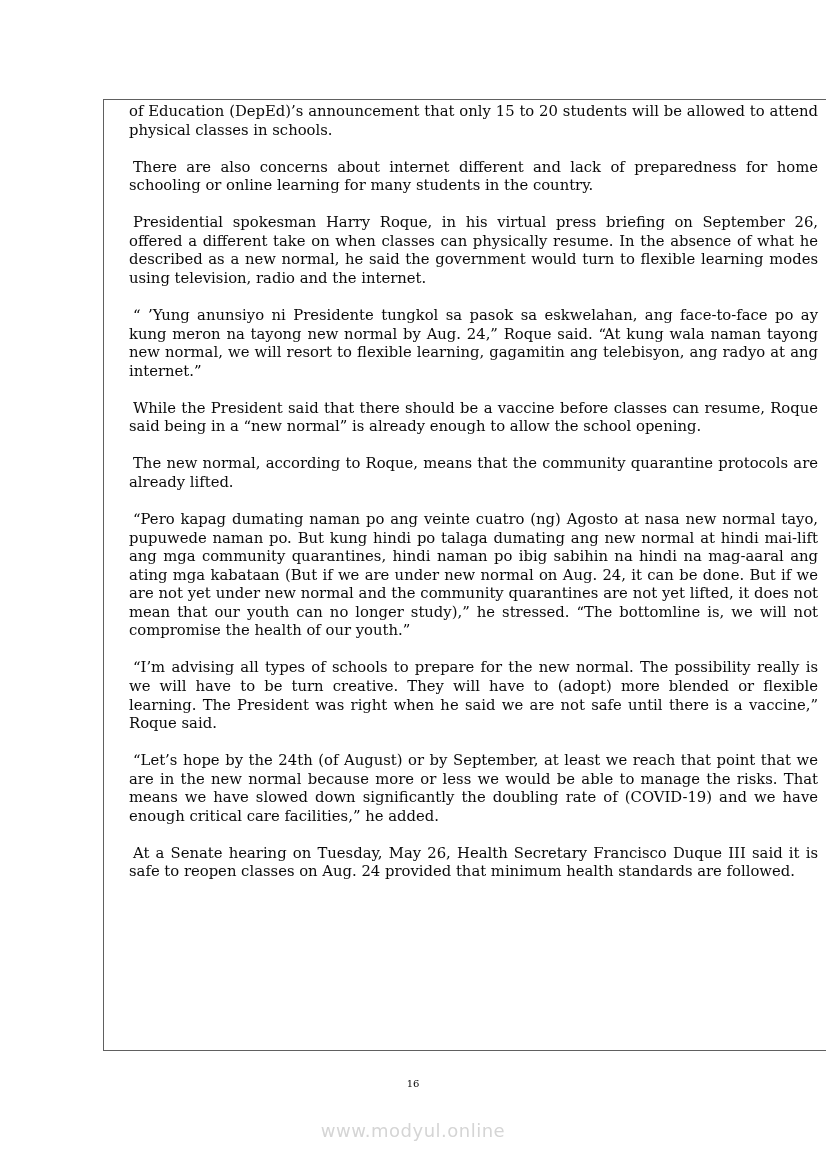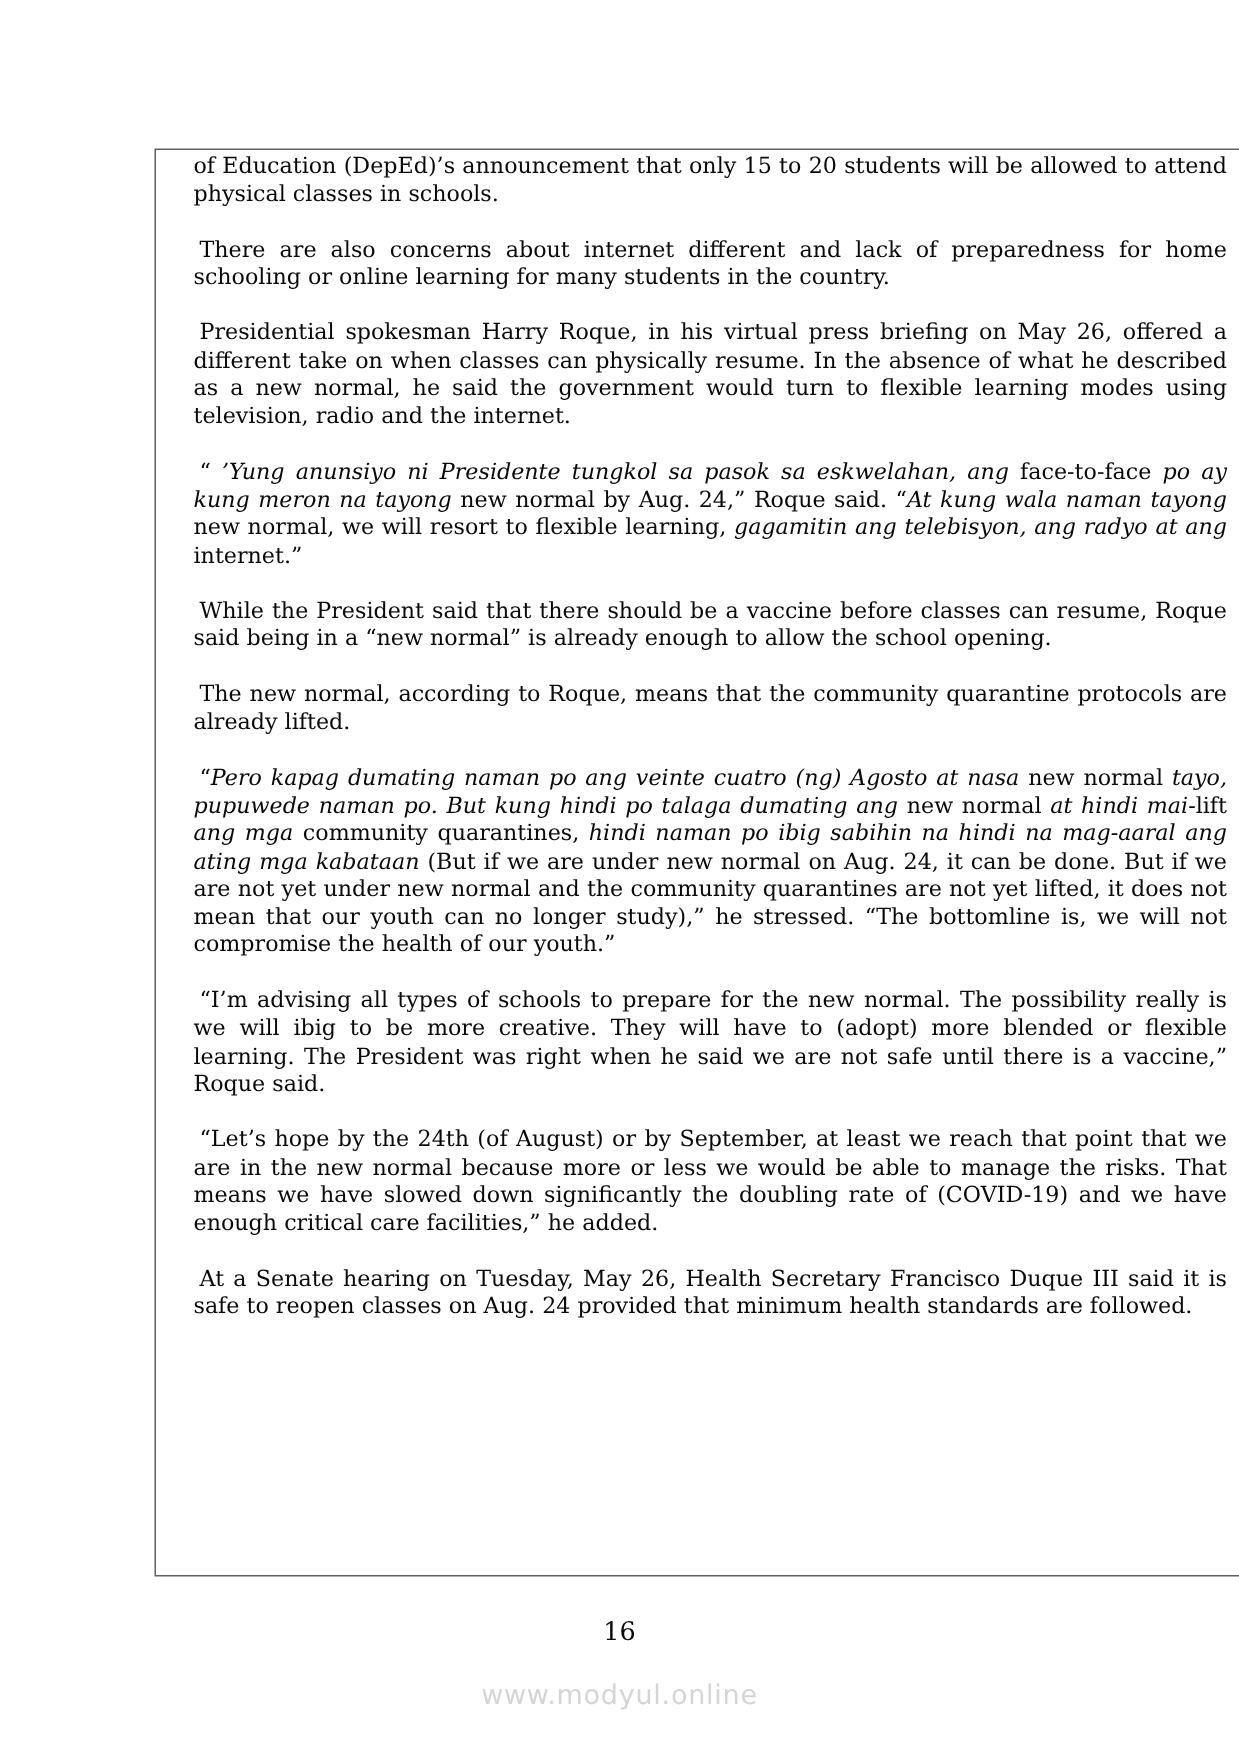--- a/index.html
+++ b/index.html
@@ -36,29 +36,28 @@
     text-align: justify;
   }
   .article-body p {
     margin: 0 0 18.55px 0;
     text-indent: 4px;
   }
   .article-body p.no-indent {
     text-indent: 0;
   }
   .article-body span.it {
-    font-style: italic;
   }
   .page-number {
     position: absolute;
     top: 1078px;
     left: 0;
     width: 826px;
     text-align: center;
-    font-size: 17px;
+    font-size: 10px;
     font-family: "DejaVu Serif", serif;
     color: var(--text);
   }
   .watermark {
     position: absolute;
     top: 1120px;
     left: 0;
     width: 826px;
     text-align: center;
     font-size: 18px;
@@ -67,25 +66,25 @@
     color: var(--watermark);
   }
 </style>
 </head>
 <body>
 
 <div class="page-frame">
   <div class="article-body">
       <p class="no-indent"><span>of Education (DepEd)’s announcement that only 15 to 20 students will be allowed to attend physical classes in schools.</span></p>
       <p><span>There are also concerns about internet different and lack of preparedness for home schooling or online learning for many students in the country.</span></p>
-      <p><span>Presidential spokesman Harry Roque, in his virtual press briefing on May 26, offered a different take on when classes can physically resume. In the absence of what he described as a new normal, he said the government would turn to flexible learning modes using television, radio and the internet.</span></p>
+      <p><span>Presidential spokesman Harry Roque, in his virtual press briefing on September 26, offered a different take on when classes can physically resume. In the absence of what he described as a new normal, he said the government would turn to flexible learning modes using television, radio and the internet.</span></p>
       <p><span>“ </span><span class="it">’Yung anunsiyo ni Presidente tungkol sa pasok sa eskwelahan, ang </span><span>face-to-face </span><span class="it">po ay kung meron na tayong </span><span>new normal by Aug. 24,” Roque said. “</span><span class="it">At kung wala naman tayong </span><span>new normal, we will resort to flexible learning, </span><span class="it">gagamitin ang telebisyon, ang radyo at ang </span><span>internet.”</span></p>
       <p><span>While the President said that there should be a vaccine before classes can resume, Roque said being in a “new normal” is already enough to allow the school opening.</span></p>
       <p><span>The new normal, according to Roque, means that the community quarantine protocols are already lifted.</span></p>
       <p><span>“</span><span class="it">Pero kapag dumating naman po ang veinte cuatro (ng) Agosto at nasa </span><span>new normal </span><span class="it">tayo, pupuwede naman po. But kung hindi po talaga dumating ang </span><span>new normal </span><span class="it">at hindi mai-</span><span>lift </span><span class="it">ang mga </span><span>community quarantines, </span><span class="it">hindi naman po ibig sabihin na hindi na mag-aaral ang ating mga kabataan </span><span>(But if we are under new normal on Aug. 24, it can be done. But if we are not yet under new normal and the community quarantines are not yet lifted, it does not mean that our youth can no longer study),” he stressed. “The bottomline is, we will not compromise the health of our youth.”</span></p>
-      <p><span>“I’m advising all types of schools to prepare for the new normal. The possibility really is we will ibig to be more creative. They will have to (adopt) more blended or flexible learning. The President was right when he said we are not safe until there is a vaccine,” Roque said.</span></p>
+      <p><span>“I’m advising all types of schools to prepare for the new normal. The possibility really is we will have to be turn creative. They will have to (adopt) more blended or flexible learning. The President was right when he said we are not safe until there is a vaccine,” Roque said.</span></p>
       <p><span>“Let’s hope by the 24th (of August) or by September, at least we reach that point that we are in the new normal because more or less we would be able to manage the risks. That means we have slowed down significantly the doubling rate of (COVID-19) and we have enough critical care facilities,” he added.</span></p>
       <p><span>At a Senate hearing on Tuesday, May 26, Health Secretary Francisco Duque III said it is safe to reopen classes on Aug. 24 provided that minimum health standards are followed.</span></p>
     </div>
 </div>
 
 <div class="page-number">16</div>
 <div class="watermark">www.modyul.online</div>
 
 </body></html>

